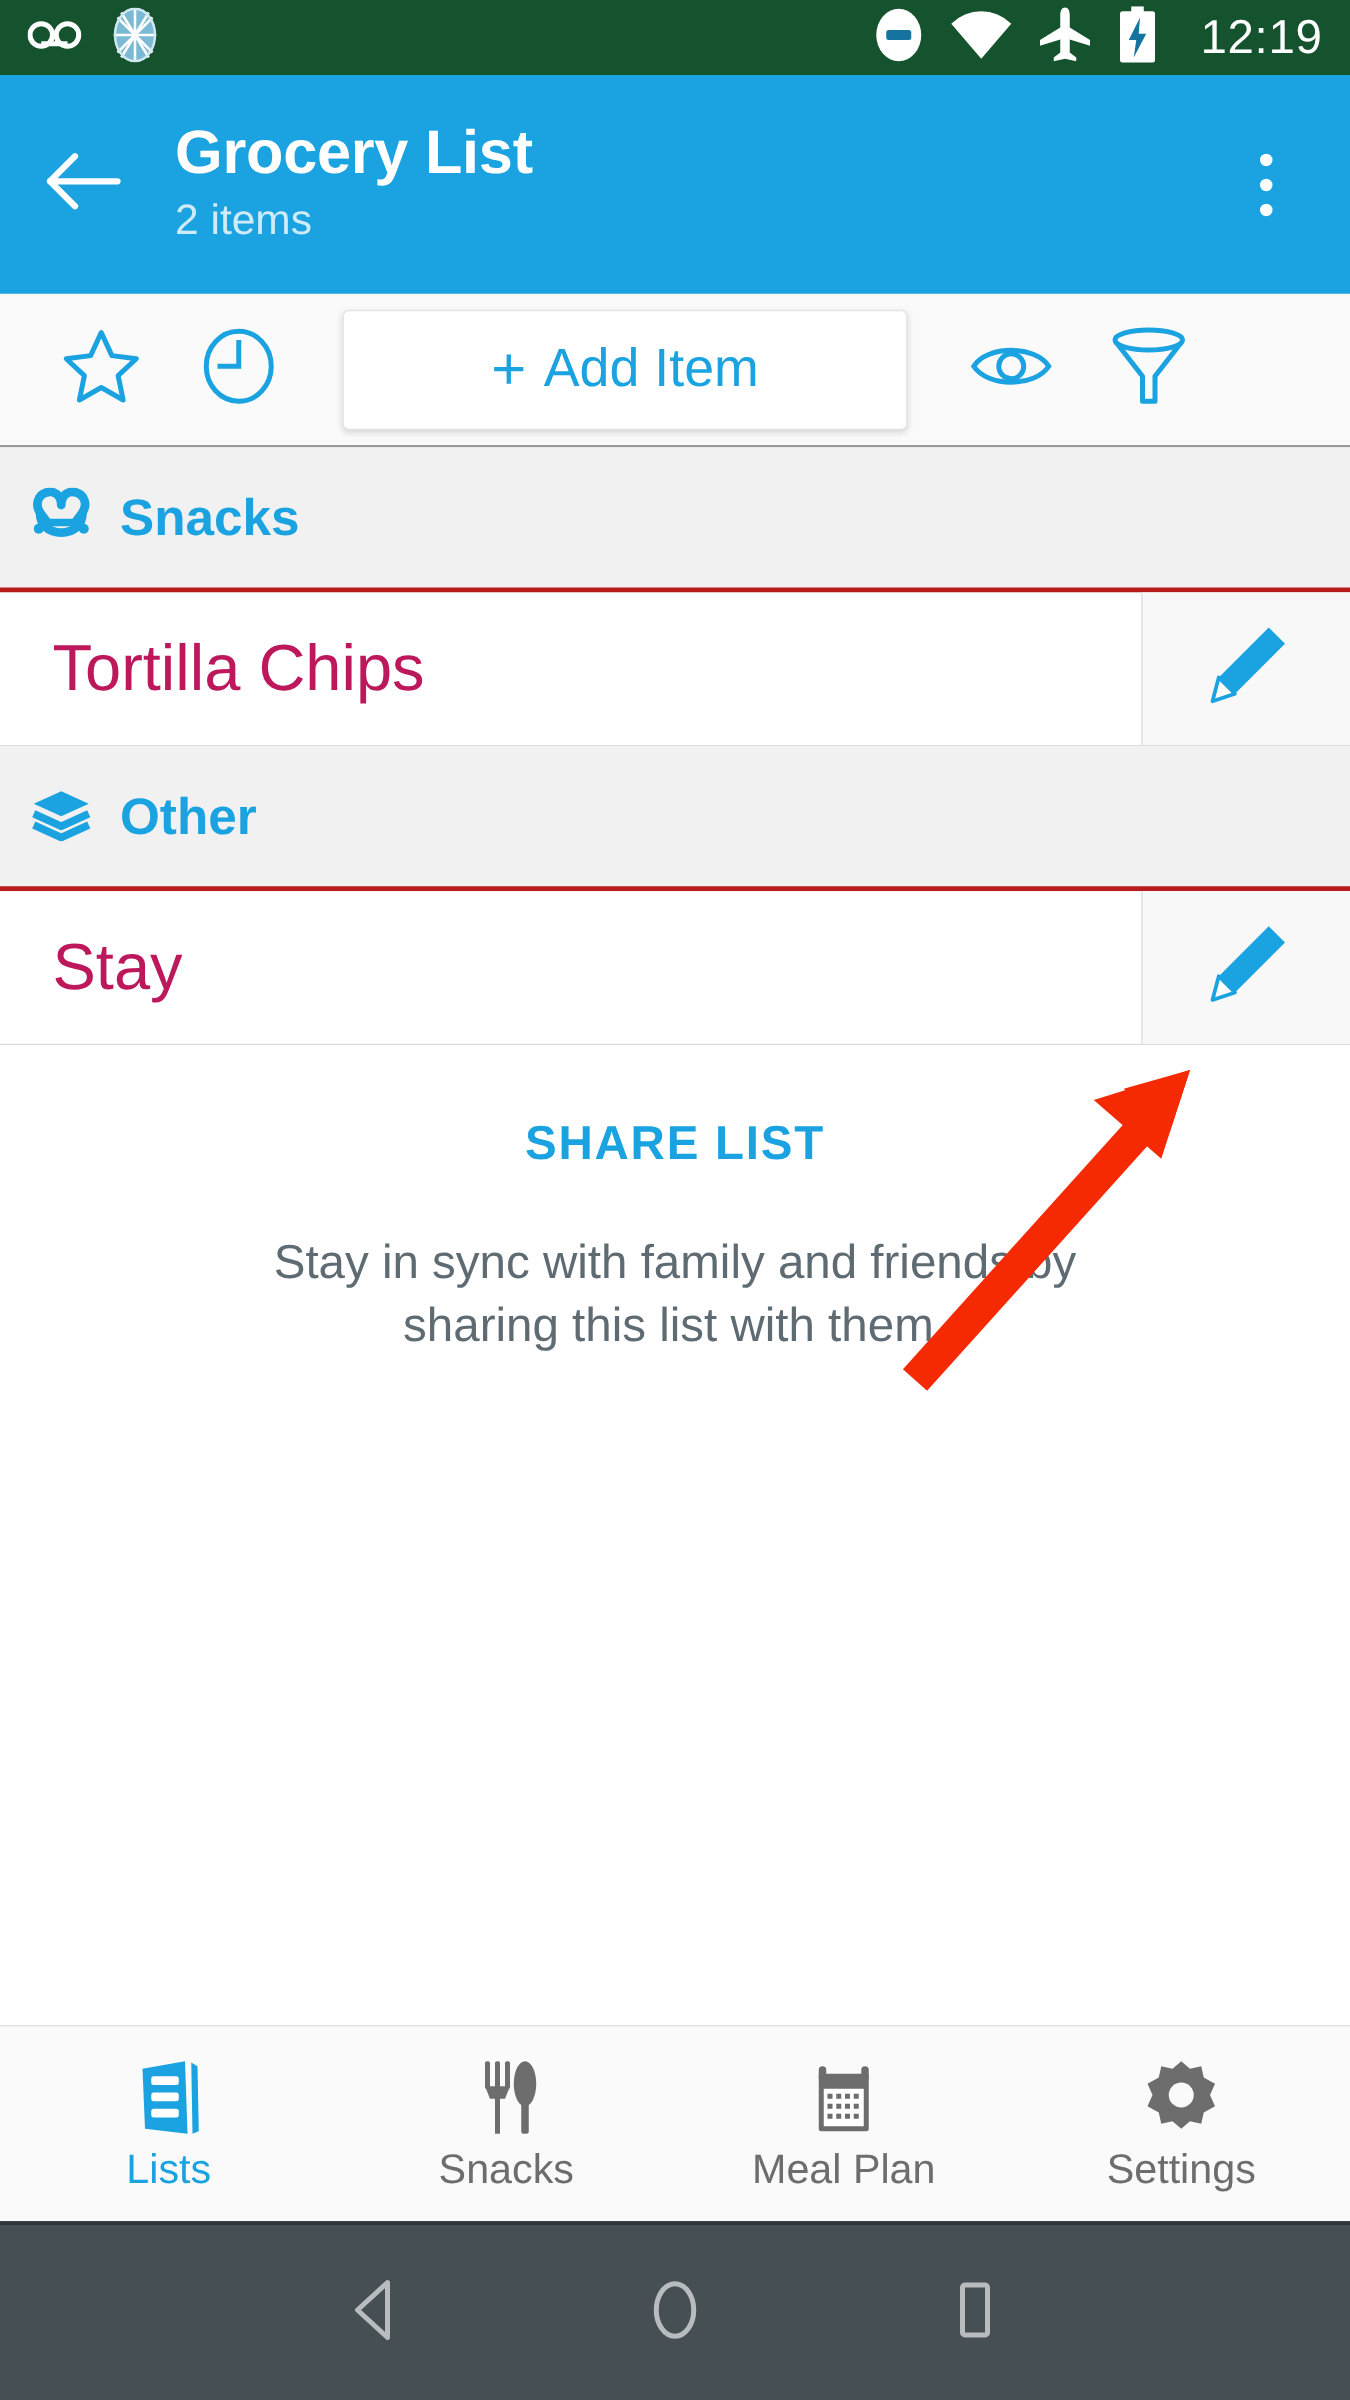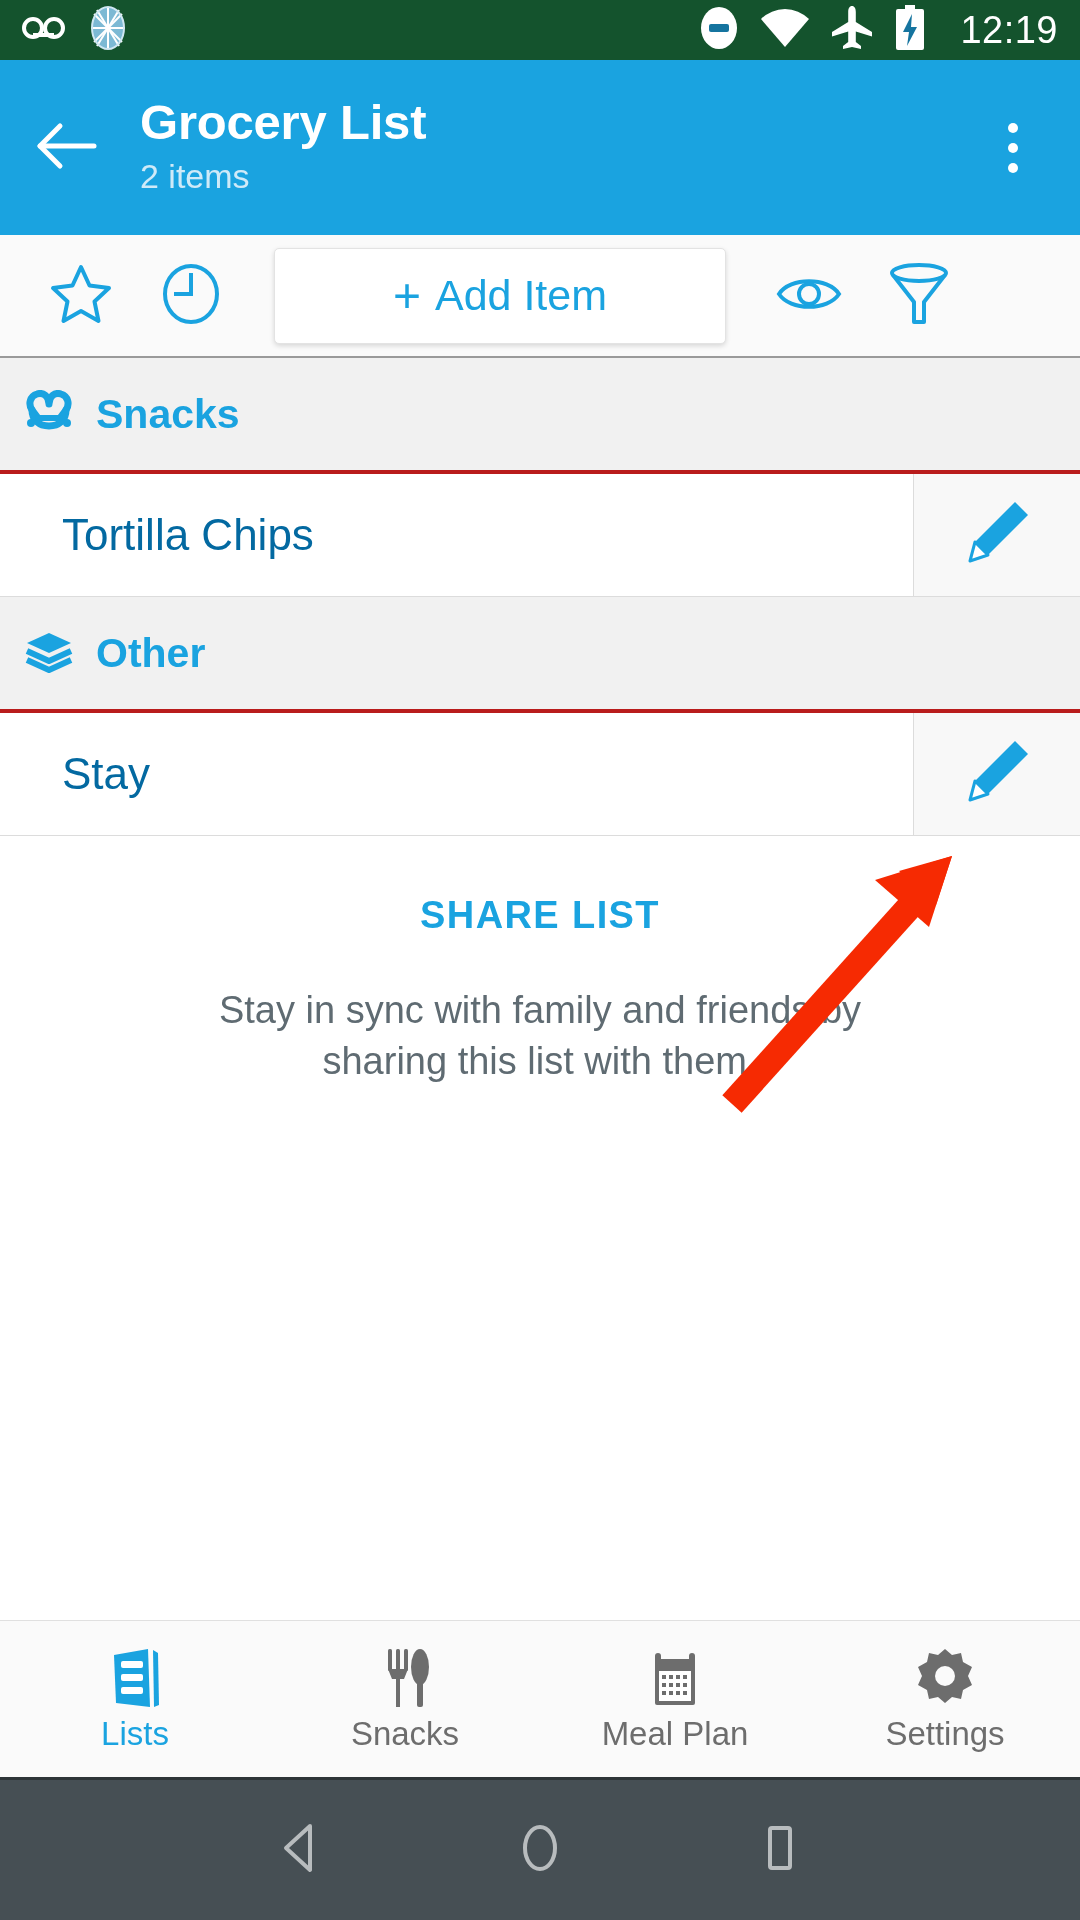--- a/index.html
+++ b/index.html
@@ -53,22 +53,22 @@
   .cat-header {
     height:116px; background:#f1f1f1; display:flex; align-items:center;
     padding-left:24px; gap:22px; border-bottom:4px solid #b91c1c;
   }
   .cat-label { color:#1aa3e0; font-size:41px; font-weight:700; }
   .item-row {
     height:123px; display:flex; align-items:stretch; background:#ffffff;
     border-bottom:1px solid #dcdcdc;
   }
   .item-name {
-    flex:1 1 auto; display:flex; align-items:center; padding-left:62px;
-    font-size:44px; color:#0369a1; font-weight:400;
+    flex:1 1 auto; display:flex; align-items:center; padding-left:42px;
+    font-size:52px; color:#be185d; font-weight:400;
   }
   .edit-cell {
     flex:0 0 167px; background:#f8f8f8; border-left:1px solid #dcdcdc;
     display:flex; align-items:center; justify-content:center;
   }
 
   
   .share-block { padding-top:58px; text-align:center; background:#fff; }
   .share-link { color:#1aa3e0; font-size:38px; font-weight:700; letter-spacing:1.4px; }
   .share-desc {

